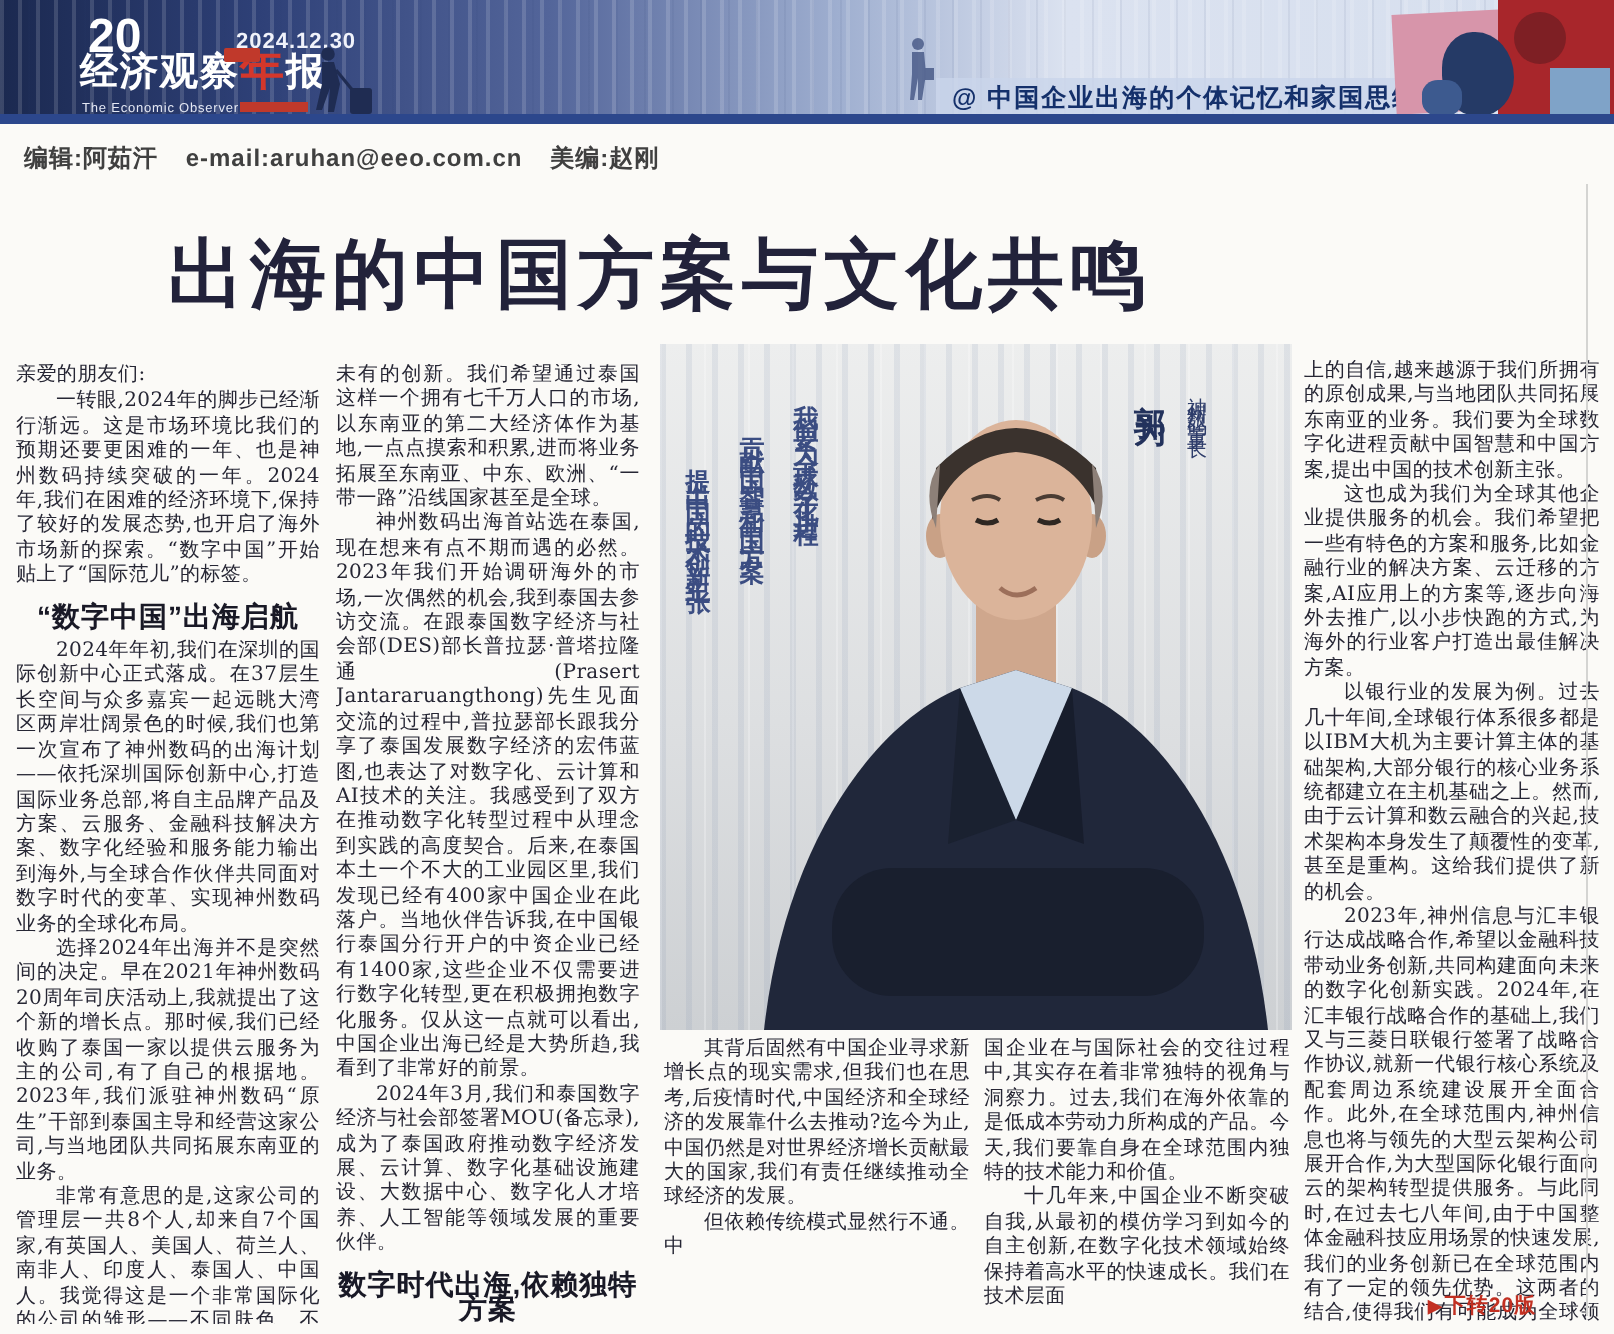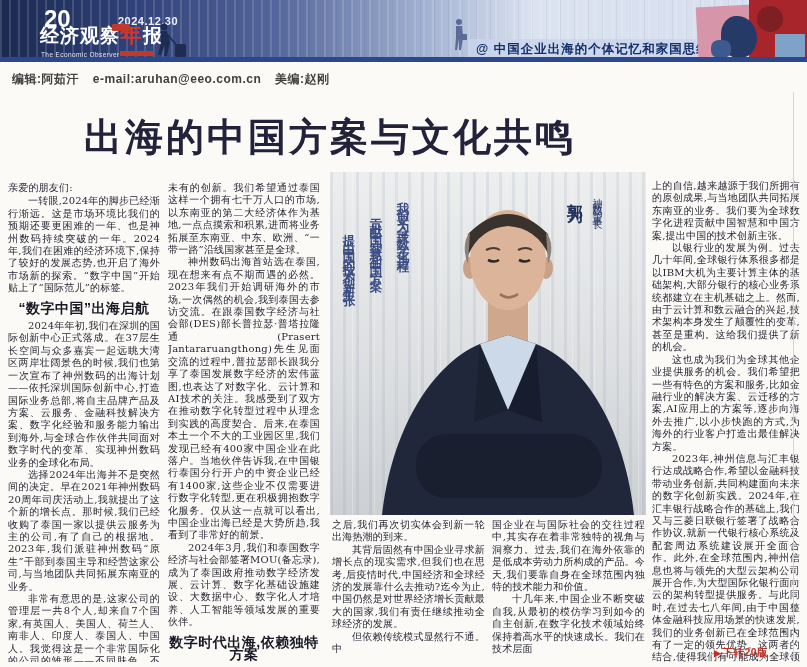--- a/index.html
+++ b/index.html
@@ -204,34 +204,33 @@
 
   <div class="col" id="col2">
     <p class="para-cont">未有的创新。我们希望通过泰国这样一个拥有七千万人口的市场,以东南亚的第二大经济体作为基地,一点点摸索和积累,进而将业务拓展至东南亚、中东、欧洲、“一带一路”沿线国家甚至是全球。</p>
     <p class="para">神州数码出海首站选在泰国,现在想来有点不期而遇的必然。2023年我们开始调研海外的市场,一次偶然的机会,我到泰国去参访交流。在跟泰国数字经济与社会部(DES)部长普拉瑟·普塔拉隆通(Prasert Jantararuangthong)先生见面交流的过程中,普拉瑟部长跟我分享了泰国发展数字经济的宏伟蓝图,也表达了对数字化、云计算和AI技术的关注。我感受到了双方在推动数字化转型过程中从理念到实践的高度契合。后来,在泰国本土一个不大的工业园区里,我们发现已经有400家中国企业在此落户。当地伙伴告诉我,在中国银行泰国分行开户的中资企业已经有1400家,这些企业不仅需要进行数字化转型,更在积极拥抱数字化服务。仅从这一点就可以看出,中国企业出海已经是大势所趋,我看到了非常好的前景。</p>
     <p class="para">2024年3月,我们和泰国数字经济与社会部签署MOU(备忘录),成为了泰国政府推动数字经济发展、云计算、数字化基础设施建设、大数据中心、数字化人才培养、人工智能等领域发展的重要伙伴。</p>
     <p class="subhead">数字时代出海,依赖独特方案</p>
     <p class="para">改革开放以来,中国企业“走出去”已经走过40多年的历程。而疫情</p>
   </div>
 
   <div class="col" id="col3">
-    <p class="para-cont">之后,我们再次切实体会到新一轮出海热潮的到来。</p>
     <p class="para">其背后固然有中国企业寻求新增长点的现实需求,但我们也在思考,后疫情时代,中国经济和全球经济的发展靠什么去推动?迄今为止,中国仍然是对世界经济增长贡献最大的国家,我们有责任继续推动全球经济的发展。</p>
     <p class="para">但依赖传统模式显然行不通。中</p>
   </div>
 
   <div class="col" id="col4">
     <p class="para-cont">国企业在与国际社会的交往过程中,其实存在着非常独特的视角与洞察力。过去,我们在海外依靠的是低成本劳动力所构成的产品。今天,我们要靠自身在全球范围内独特的技术能力和价值。</p>
     <p class="para">十几年来,中国企业不断突破自我,从最初的模仿学习到如今的自主创新,在数字化技术领域始终保持着高水平的快速成长。我们在技术层面</p>
   </div>
 
   <div class="col" id="col5">
     <p class="para-cont">上的自信,越来越源于我们所拥有的原创成果,与当地团队共同拓展东南亚的业务。我们要为全球数字化进程贡献中国智慧和中国方案,提出中国的技术创新主张。</p>
+    <p class="para">这也成为我们为全球其他企业提供服务的机会。我们希望把一些有特色的方案和服务,比如金融行业的解决方案、云迁移的方案,AI应用上的方案等,逐步向海外去推广,以小步快跑的方式,为海外的行业客户打造出最佳解决方案。</p>
     <p class="para">以银行业的发展为例。过去几十年间,全球银行体系很多都是以IBM大机为主要计算主体的基础架构,大部分银行的核心业务系统都建立在主机基础之上。然而,由于云计算和数云融合的兴起,技术架构本身发生了颠覆性的变革,甚至是重构。这给我们提供了新的机会。</p>
-    <p class="para">这也成为我们为全球其他企业提供服务的机会。我们希望把一些有特色的方案和服务,比如金融行业的解决方案、云迁移的方案,AI应用上的方案等,逐步向海外去推广,以小步快跑的方式,为海外的行业客户打造出最佳解决方案。</p>
     <p class="para">2023年,神州信息与汇丰银行达成战略合作,希望以金融科技带动业务创新,共同构建面向未来的数字化创新实践。2024年,在汇丰银行战略合作的基础上,我们又与三菱日联银行签署了战略合作协议,就新一代银行核心系统及配套周边系统建设展开全面合作。此外,在全球范围内,神州信息也将与领先的大型云架构公司展开合作,为大型国际化银行面向云的架构转型提供服务。与此同时,在过去七八年间,由于中国整体金融科技应用场景的快速发展,我们的业务创新已在全球范围内有了一定的领先优势。这两者的结合,使得我们有可能成为全球领先的金融科技领导者,进入世界前列。</p>
   </div>
 
   <div class="turn">
     <span class="arrow">▶</span><span>下转20版</span>
   </div>
 
   <div class="page-edge"></div>
 </div>
 

